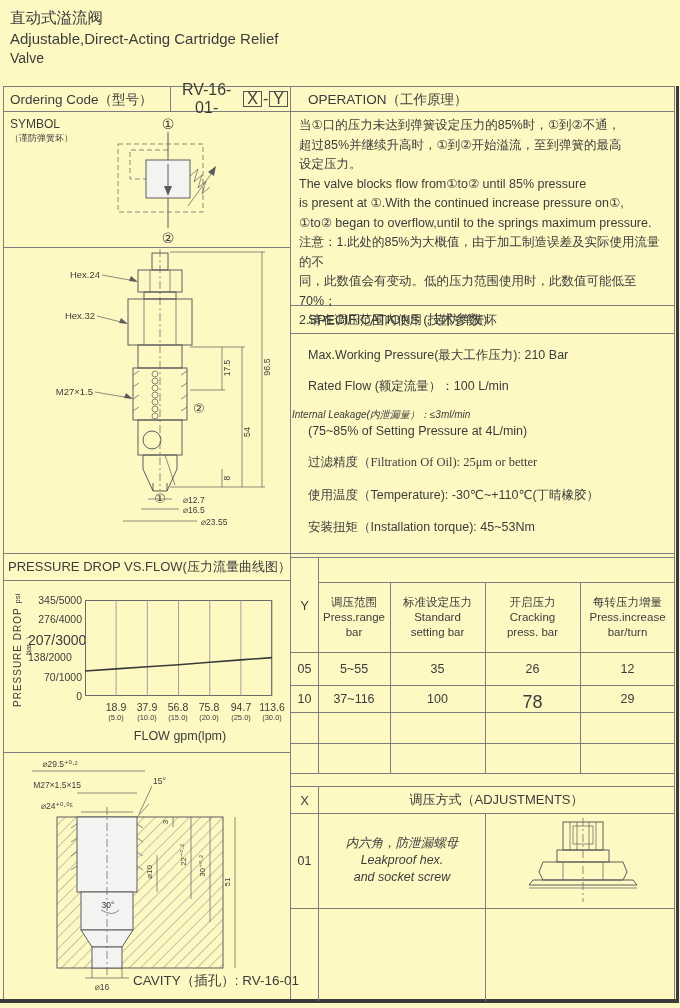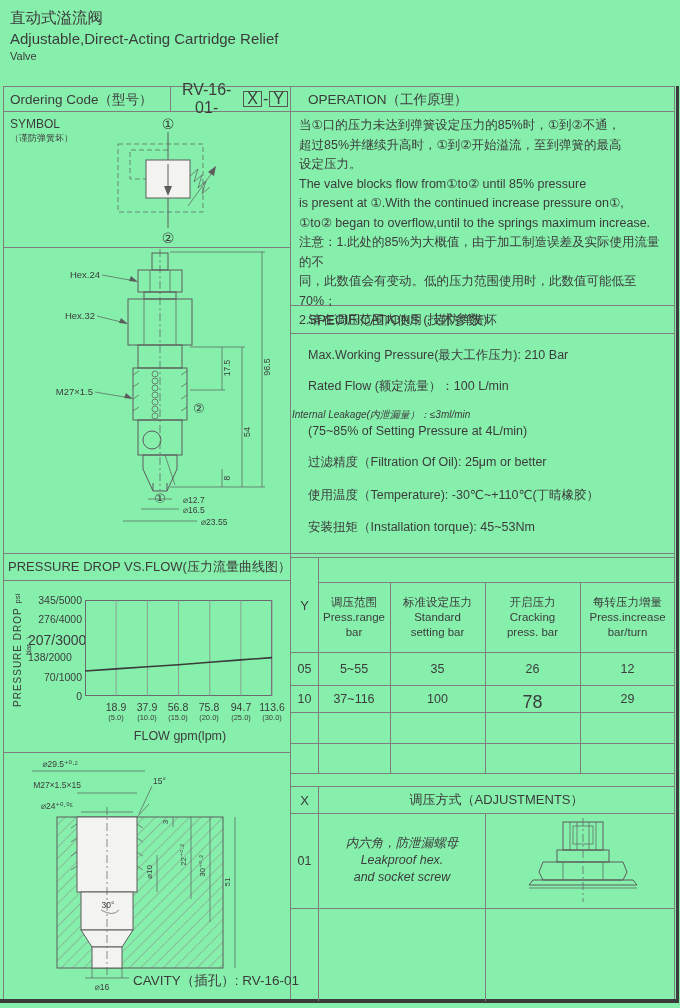--- a/index.html
+++ b/index.html
@@ -1,16 +1,16 @@
 <!DOCTYPE html>
 <html><head>
 <meta charset="utf-8">
 <style>
   html,body{margin:0;padding:0;background:#e8e8e6;}
-  .page{position:relative;width:680px;height:1008px;background:#86efac;overflow:hidden;
+  .page{position:relative;width:680px;height:1008px;background:#fef9c3;overflow:hidden;
         font-family:"Liberation Sans","DejaVu Sans",sans-serif;color:#3c3c3c;}
   .t{position:absolute;white-space:nowrap;}
   .ln{position:absolute;background:#7e7e7e;}
   .cell{position:absolute;display:flex;align-items:center;justify-content:center;text-align:center;}
   .codebox{display:inline-block;border:1px solid #555;padding:0 3px;line-height:14px;margin:0 1px;}
   .vlabel{position:absolute;writing-mode:vertical-rl;transform:rotate(180deg);
           text-align:center;letter-spacing:1px;}
   svg{position:absolute;overflow:visible;}
   svg text{font-family:"Liberation Sans","DejaVu Sans",sans-serif;fill:#3c3c3c;}
   .fig line,.fig rect,.fig path,.fig polyline,.fig polygon,.fig circle,.fig ellipse{
@@ -20,21 +20,21 @@
   .cdash{stroke-dasharray:8 3 2 3;}
   .wfill{fill:#f3f3f1 !important;}
 </style>
 </head>
 <body>
 
 <div class="page">
 
   <div class="t" style="left:10px;top:8px;font-size:15.5px;">直动式溢流阀</div>
   <div class="t" style="left:10px;top:30px;font-size:15px;">Adjustable,Direct-Acting Cartridge Relief</div>
-  <div class="t" style="left:10px;top:50px;font-size:11px;">Valve</div>
+  <div class="t" style="left:10px;top:50px;font-size:14px;">Valve</div>
 
   <div class="ln" style="left:3px;top:86px;width:672px;height:1px;"></div>
   <div class="ln" style="left:3px;top:111px;width:672px;height:1px;"></div>
   <div class="ln" style="left:3px;top:86px;width:1px;height:915px;"></div>
   <div class="ln" style="left:674px;top:86px;width:1px;height:915px;"></div>
   <div class="ln" style="left:290px;top:86px;width:1px;height:915px;"></div>
   <div class="ln" style="left:170px;top:86px;width:1px;height:25px;"></div>
   <div class="ln" style="left:3px;top:247px;width:287px;height:1px;"></div>
   <div class="ln" style="left:290px;top:305px;width:384px;height:1px;"></div>
   <div class="ln" style="left:290px;top:333px;width:384px;height:1px;"></div>
@@ -52,32 +52,32 @@
       <span class="codebox">Y</span>
   </div>
 
   <div class="t" style="left:308px;top:91px;font-size:13.5px;">OPERATION（工作原理）</div>
   <div style="position:absolute;left:299px;top:116px;width:372px;font-size:12.5px;line-height:19.5px;">
     <div>当①口的压力未达到弹簧设定压力的85%时，①到②不通，</div>
     <div>超过85%并继续升高时，①到②开始溢流，至到弹簧的最高</div>
     <div>设定压力。</div>
     <div>The valve blocks flow from①to② until 85% pressure</div>
     <div>is present at ①.With the continued increase pressure on①,</div>
-    <div>①to② began to overflow,until to the springs maximum increase.</div>
+    <div>①to② began to overflow,until to the springs maximum pressure.</div>
     <div>注意：1.此处的85%为大概值，由于加工制造误差及实际使用流量的不</div>
     <div>同，此数值会有变动。低的压力范围使用时，此数值可能低至70%；</div>
     <div>2.请在调压范围内使用，谨防弹簧坏</div>
   </div>
 
   <div class="t" style="left:308px;top:311px;font-size:13.5px;">SPECIFICATIONS (技术参数）</div>
   <div class="t" style="left:308px;top:347px;font-size:12.5px;">Max.Working Pressure(最大工作压力): 210 Bar</div>
   <div class="t" style="left:308px;top:378px;font-size:12.5px;">Rated Flow (额定流量）：100 L/min</div>
   <div class="t" style="left:292px;top:408px;font-size:10px;font-style:italic;">Internal Leakage(内泄漏量）：≤3ml/min</div>
   <div class="t" style="left:308px;top:424px;font-size:12.5px;">(75~85% of Setting Pressure at 4L/min)</div>
-  <div class="t" style="left:308px;top:454px;font-size:12.5px;">过滤精度（Filtration Of Oil):    25μm or better</div>
+  <div class="t" style="left:308px;top:454px;font-size:12.5px;font-family:Liberation Serif, serif;">过滤精度（Filtration Of Oil):    25μm or better</div>
   <div class="t" style="left:308px;top:487px;font-size:12.5px;">使用温度（Temperature):   -30℃~+110℃(丁晴橡胶）</div>
   <div class="t" style="left:308px;top:519px;font-size:12.5px;">安装扭矩（Installation torque):   45~53Nm</div>
 
   <div class="t" style="left:10px;top:117px;font-size:12px;">SYMBOL</div>
   <div class="t" style="left:10px;top:132px;font-size:9px;">（谨防弹簧坏）</div>
   <svg class="fig" style="left:95px;top:112px;" width="195" height="135" viewBox="0 0 195 135">
     <text x="73" y="17" font-size="14" text-anchor="middle">①</text>
     <line x1="73" y1="20" x2="73" y2="48"></line>
     <rect class="dash thin" x="23" y="32" width="85" height="68"></rect>
     <polyline class="dash thin" points="73,38 35,38 35,67 51,67"></polyline>

